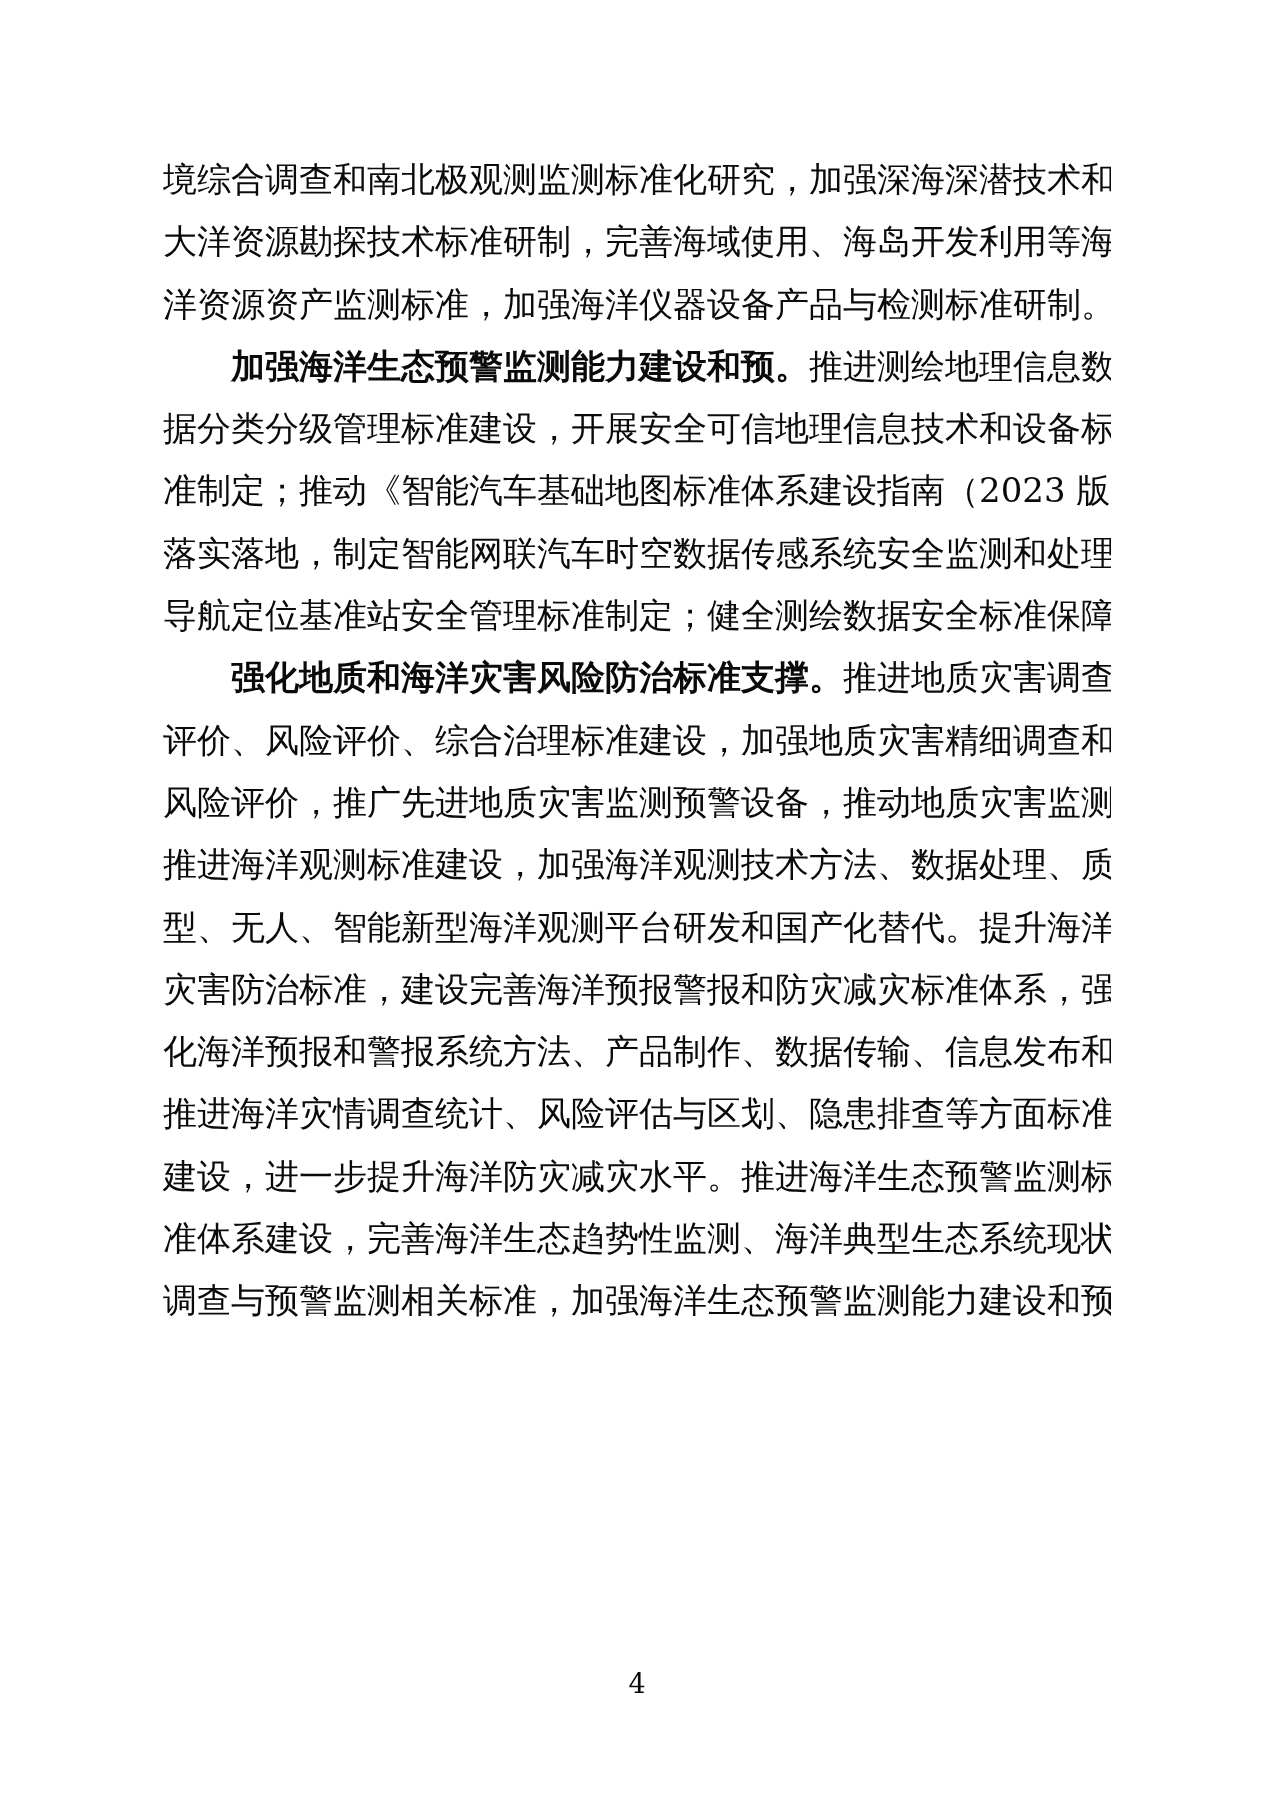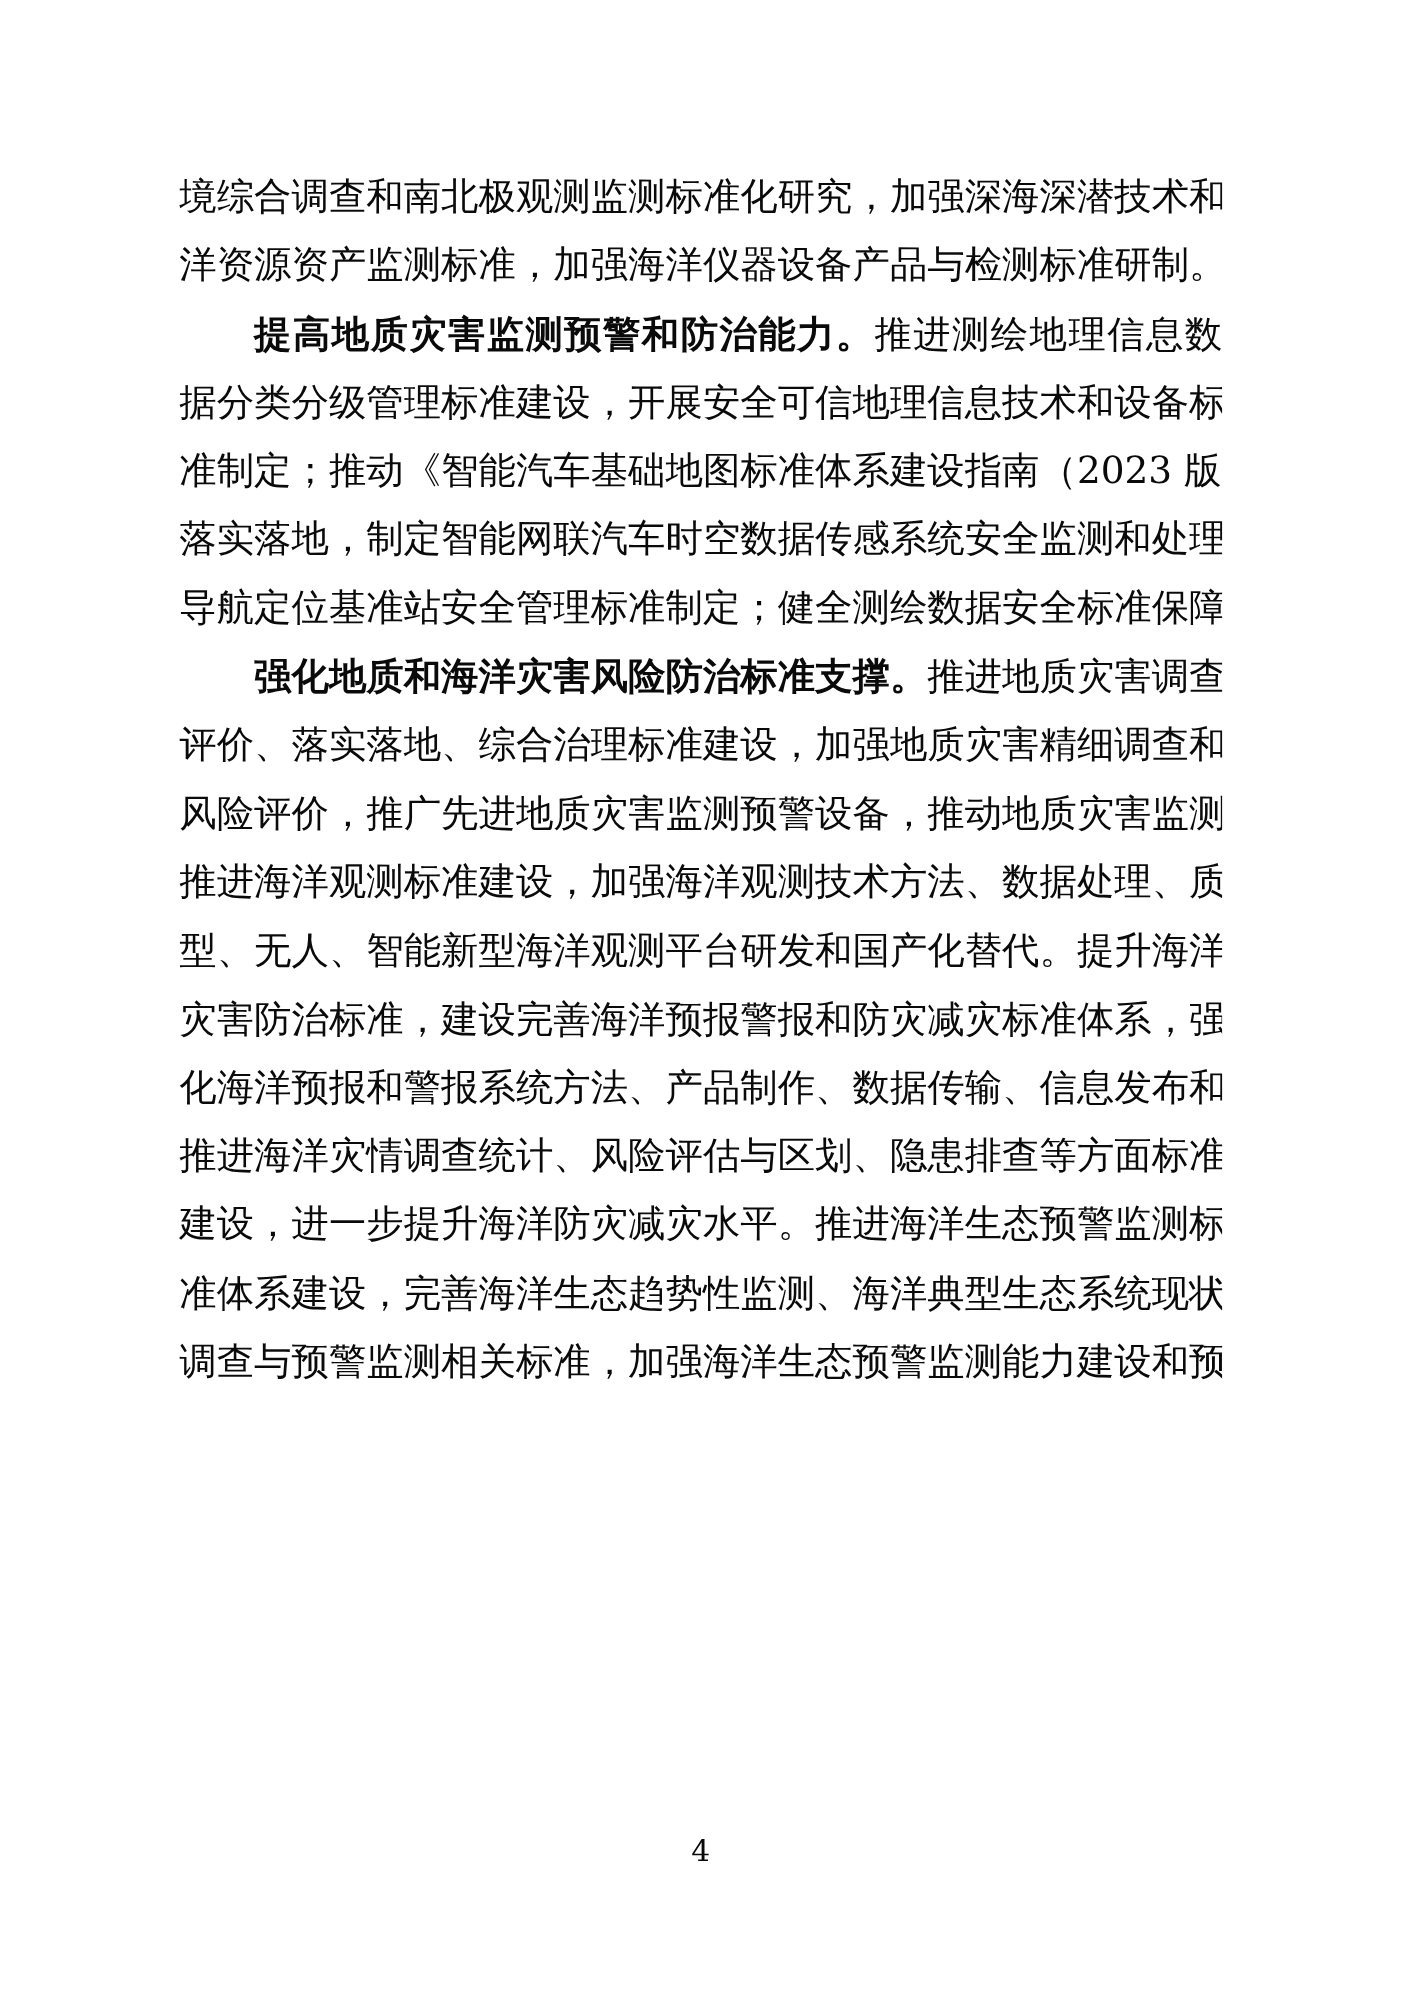--- a/index.html
+++ b/index.html
@@ -55,28 +55,29 @@
     line-height: 40px;
     font-family: "DejaVu Serif", "Liberation Serif", serif;
   }
 </style>
 </head>
 <body>
 
 <div class="page">
   <div class="text-block">
     <div class="line">境综合调查和南北极观测监测标准化研究，加强深海深潜技术和</div>
+    <div class="line">大洋资源勘探技术标准研制，完善海域使用、海岛开发利用等海</div>
     <div class="line">洋资源资产监测标准，加强海洋仪器设备产品与检测标准研制。</div>
-    <div class="line indent"><span class="lead">提高地质灾害监测预警和防治能力。</span><span>推进测绘地理信息数</span></div>
+    <div class="line indent"><span class="lead">加强海洋生态预警监测能力建设和预。</span><span>推进测绘地理信息数</span></div>
     <div class="line">据分类分级管理标准建设，开展安全可信地理信息技术和设备标</div>
     <div class="line">准制定；推动《智能汽车基础地图标准体系建设指南（2023 版）》</div>
     <div class="line">落实落地，制定智能网联汽车时空数据传感系统安全监测和处理</div>
     <div class="line">导航定位基准站安全管理标准制定；健全测绘数据安全标准保障。</div>
     <div class="line indent"><span class="lead">强化地质和海洋灾害风险防治标准支撑。</span><span>推进地质灾害调查</span></div>
-    <div class="line">评价、落实落地、综合治理标准建设，加强地质灾害精细调查和</div>
+    <div class="line">评价、风险评价、综合治理标准建设，加强地质灾害精细调查和</div>
     <div class="line">风险评价，推广先进地质灾害监测预警设备，推动地质灾害监测</div>
     <div class="line">推进海洋观测标准建设，加强海洋观测技术方法、数据处理、质</div>
     <div class="line">型、无人、智能新型海洋观测平台研发和国产化替代。提升海洋</div>
     <div class="line">灾害防治标准，建设完善海洋预报警报和防灾减灾标准体系，强</div>
     <div class="line">化海洋预报和警报系统方法、产品制作、数据传输、信息发布和</div>
     <div class="line">推进海洋灾情调查统计、风险评估与区划、隐患排查等方面标准</div>
     <div class="line">建设，进一步提升海洋防灾减灾水平。推进海洋生态预警监测标</div>
     <div class="line">准体系建设，完善海洋生态趋势性监测、海洋典型生态系统现状</div>
     <div class="line">调查与预警监测相关标准，加强海洋生态预警监测能力建设和预</div>
   </div>

